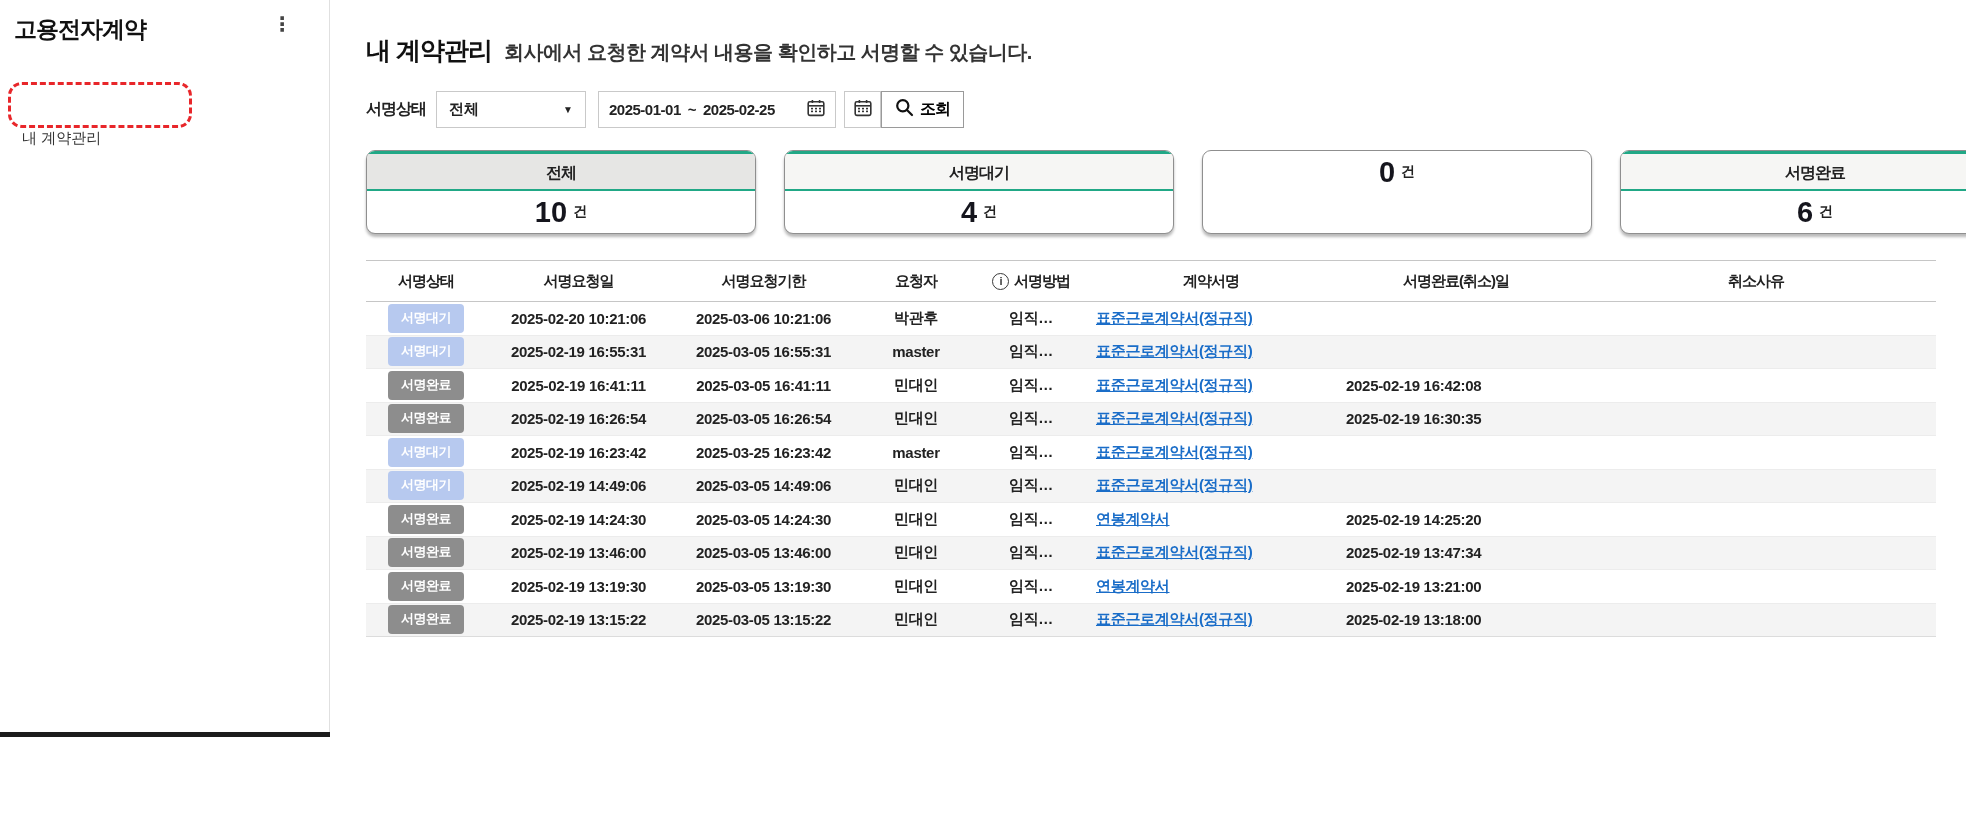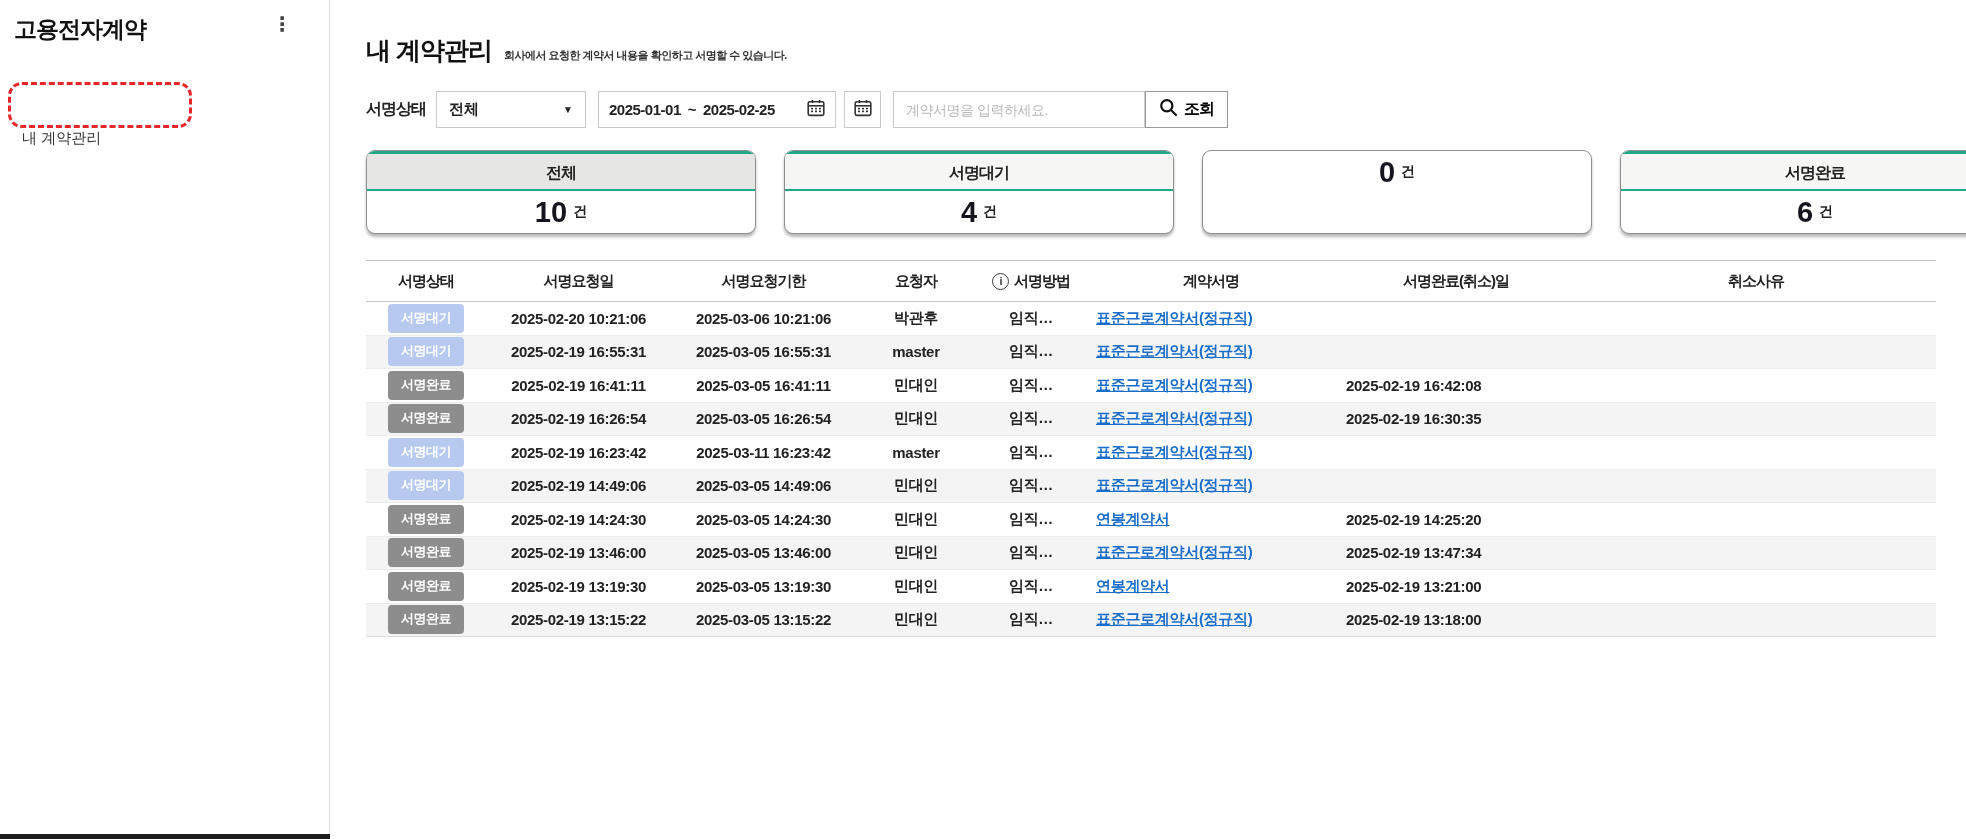--- a/index.html
+++ b/index.html
@@ -1,39 +1,39 @@
 <!DOCTYPE html>
 <html><head>
 <meta charset="utf-8">
 <style>
   * { margin:0; padding:0; box-sizing:border-box; }
   html,body { width:1966px; height:839px; overflow:hidden; background:#fff;
     font-family:"Liberation Sans","DejaVu Sans",sans-serif; color:#222; }
   body { display:flex; }
 
   
-  .sidebar { position:relative; width:330px; flex:0 0 330px; height:839px;
+  .sidebar { position:relative; width:330px; flex:0 0 330px; height:737px;
     border-right:1px solid #e0e0e0; background:#fff; }
   .sidebar-header { display:flex; align-items:flex-start; justify-content:space-between;
     padding:14px 48px 0 14px; }
   .sidebar-title { font-size:23px; font-weight:800; letter-spacing:-1px; color:#111; }
   .kebab { font-size:20px; font-weight:bold; color:#444; line-height:1; cursor:pointer;
     position:absolute; top:14px; left:272px; }
   .side-menu-item { margin-top:78px; padding-left:22px; font-size:15px; color:#333;
     height:30px; line-height:30px; cursor:pointer; }
   .annotation-box { position:absolute; left:8px; top:82px; width:184px; height:46px;
     border:3px dashed #e8262a; border-radius:14px; pointer-events:none; }
   .sidebar-bottom-bar { position:absolute; left:0; bottom:0; width:330px; height:5px;
     background:#1c1c1c; }
 
   
   .main { flex:1; min-width:0; padding:34px 0 0 36px; position:relative; }
   .page-title-row { display:flex; align-items:baseline; }
   .page-title { font-size:25px; font-weight:800; letter-spacing:-1px; color:#111; }
-  .page-desc { margin-left:12px; font-size:11px; font-weight:600; color:#333; letter-spacing:-0.5px; }
+  .page-desc { margin-left:12px; font-size:20px; font-weight:600; color:#333; letter-spacing:-0.5px; }
 
   
   .filter-row { margin-top:24px; display:flex; align-items:center; }
   .filter-label { font-size:16px; font-weight:800; letter-spacing:-1px; margin-right:10px; }
   .ctl { height:37px; border:1px solid #c9c9c9; background:#fff; display:flex; align-items:center; }
   .status-select { width:150px; padding:0 12px; justify-content:space-between; cursor:pointer;
     font-size:15px; font-weight:600; }
   .select-arrow { font-size:10px; color:#222; }
   .date-range { width:238px; margin-left:12px; padding:9px 10px; justify-content:space-between;
     font-size:15px; font-weight:600; cursor:pointer; }
@@ -141,21 +141,20 @@
               <rect x="8" y="8.8" width="2" height="1.6"></rect>
               <rect x="12" y="8.8" width="2" height="1.6"></rect>
               <rect x="4" y="11.6" width="2" height="1.6"></rect>
               <rect x="8" y="11.6" width="2" height="1.6"></rect>
               <rect x="12" y="11.6" width="2" height="1.6"></rect>
             </g>
           </svg>
       </span>
     </div>
 
-    <input class="search-input" type="text" placeholder="계약서명을 입력하세요." style="">
 
     <button class="ctl search-btn">
       <span>
         <svg width="19" height="19" viewBox="0 0 19 19">
             <circle cx="7.8" cy="7.8" r="5.6" fill="none" stroke="#111" stroke-width="2.2"></circle>
             <line x1="12.2" y1="12.2" x2="17" y2="17" stroke="#111" stroke-width="2.2" stroke-linecap="round"></line>
           </svg>
       </span>
       <span>조회</span>
     </button>
@@ -246,21 +245,21 @@
       <div class="cell-c">민대인</div>
       <div class="cell-c">임직…</div>
       <div class="cell-l"><a class="contract-link">표준근로계약서(정규직)</a></div>
       <div class="cell-l">2025-02-19 16:30:35</div>
       <div class="cell-l"></div>
     </div>
 
     <div class="trow">
       <div class="cell-c"><span class="badge" data-status="wait">서명대기</span></div>
       <div class="cell-c">2025-02-19 16:23:42</div>
-      <div class="cell-c">2025-03-11 16:23:42</div>
+      <div class="cell-c">2025-03-25 16:23:42</div>
       <div class="cell-c">master</div>
       <div class="cell-c">임직…</div>
       <div class="cell-l"><a class="contract-link">표준근로계약서(정규직)</a></div>
       <div class="cell-l"></div>
       <div class="cell-l"></div>
     </div>
 
     <div class="trow">
       <div class="cell-c"><span class="badge" data-status="wait">서명대기</span></div>
       <div class="cell-c">2025-02-19 14:49:06</div>

